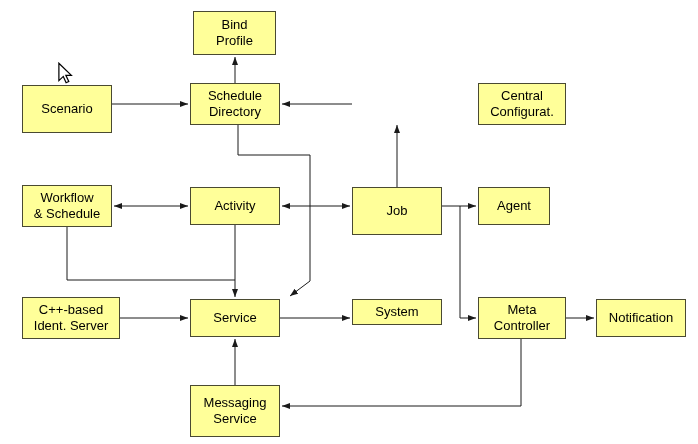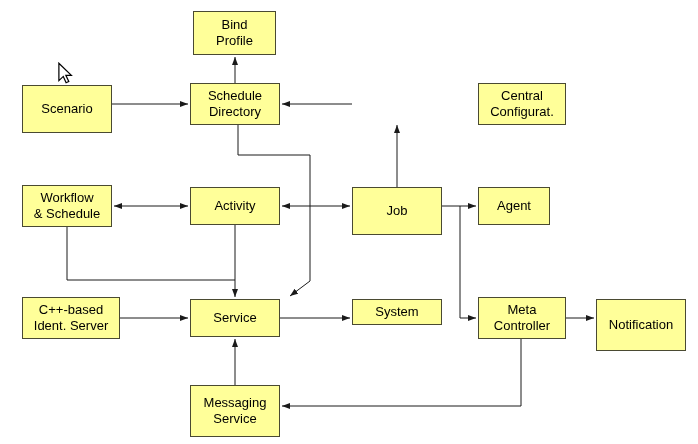--- a/index.html
+++ b/index.html
@@ -70,16 +70,16 @@
 &amp; Schedule</div>
     <div class="node" style="left: 190px; top: 187px; width: 90px; height: 38px; background: rgb(255, 255, 153); border: 1px solid rgb(74, 74, 50);">Activity</div>
     <div class="node" style="left: 352px; top: 187px; width: 90px; height: 48px; background: rgb(255, 255, 153); border: 1px solid rgb(74, 74, 50);">Job</div>
     <div class="node" style="left: 478px; top: 187px; width: 72px; height: 38px; background: rgb(255, 255, 153); border: 1px solid rgb(74, 74, 50);">Agent</div>
     <div class="node" style="left: 22px; top: 297px; width: 98px; height: 42px; background: rgb(255, 255, 153); border: 1px solid rgb(74, 74, 50);">C++-based
 Ident. Server</div>
     <div class="node" style="left: 190px; top: 299px; width: 90px; height: 38px; background: rgb(255, 255, 153); border: 1px solid rgb(74, 74, 50);">Service</div>
     <div class="node" style="left: 352px; top: 299px; width: 90px; height: 26px; background: rgb(255, 255, 153); border: 1px solid rgb(74, 74, 50);">System</div>
     <div class="node" style="left: 478px; top: 297px; width: 88px; height: 42px; background: rgb(255, 255, 153); border: 1px solid rgb(74, 74, 50);">Meta
 Controller</div>
-    <div class="node" style="left: 596px; top: 299px; width: 90px; height: 52px; background: rgb(255, 255, 153); border: 1px solid rgb(74, 74, 50);">Notification</div>
+    <div class="node" style="left: 596px; top: 299px; width: 90px; height: 38px; background: rgb(255, 255, 153); border: 1px solid rgb(74, 74, 50);">Notification</div>
     <div class="node" style="left: 190px; top: 385px; width: 90px; height: 52px; background: rgb(255, 255, 153); border: 1px solid rgb(74, 74, 50);">Messaging
 Service</div>
   </div>
 
 </body></html>

